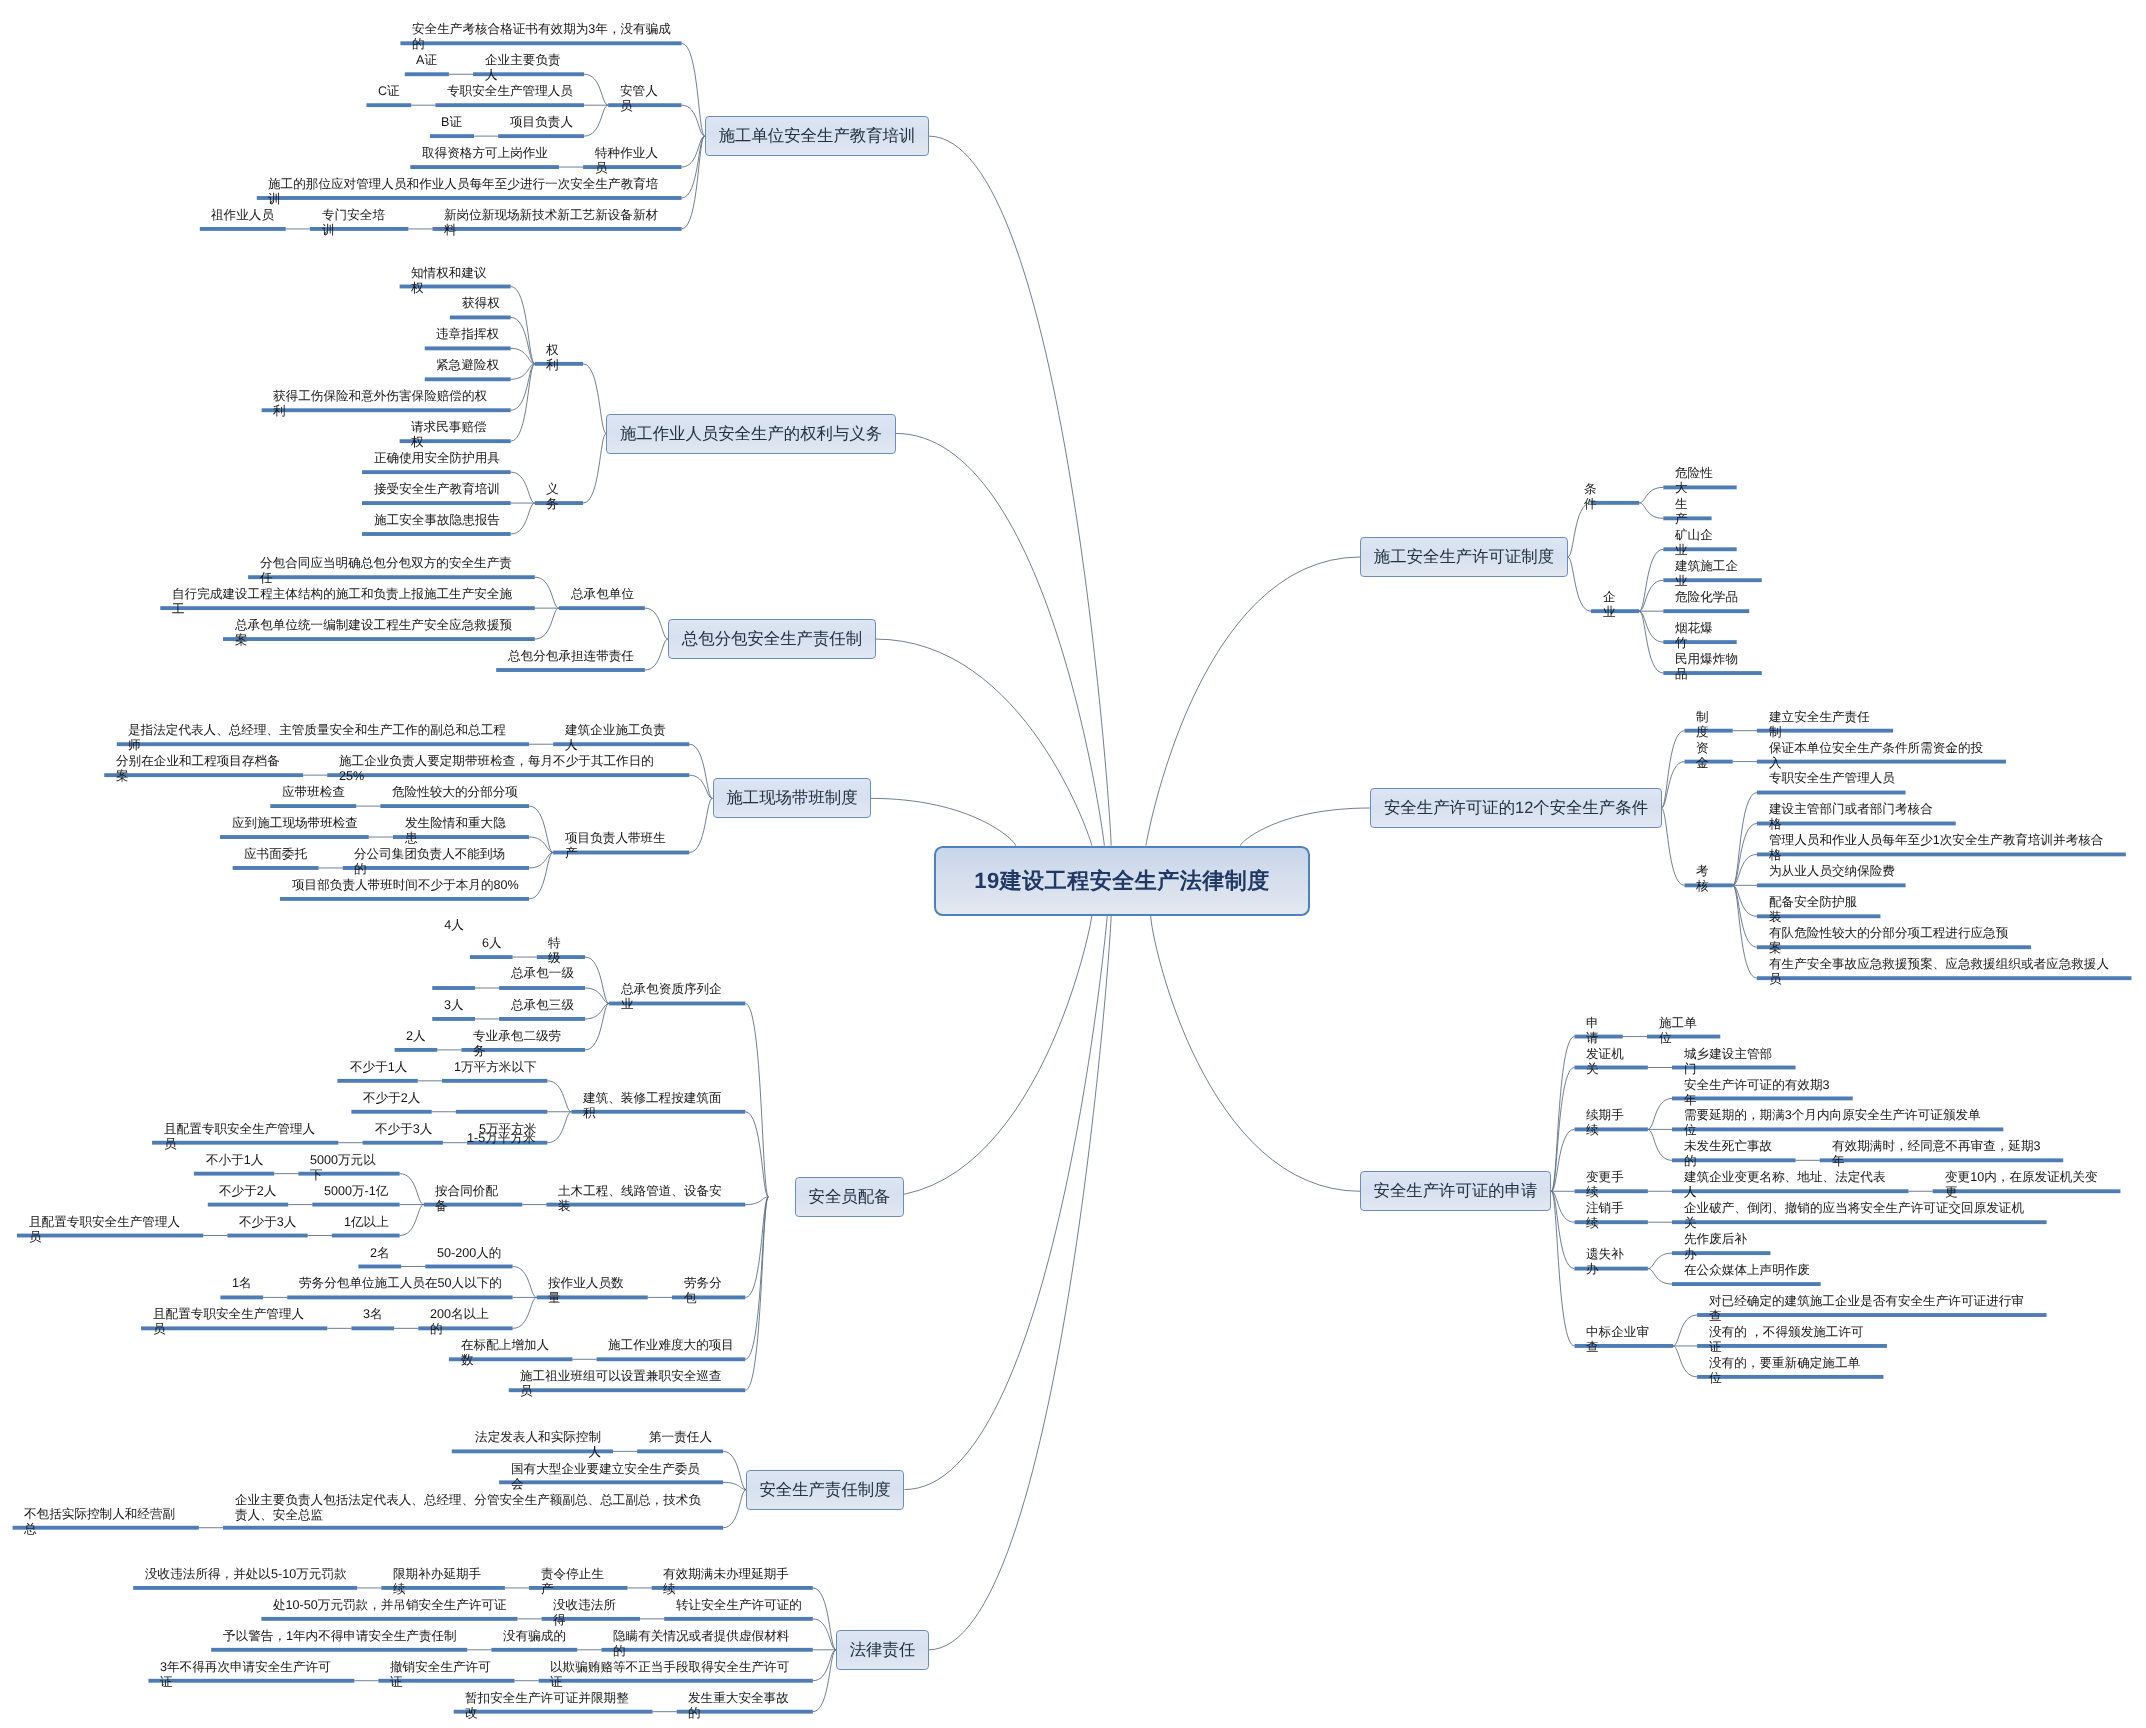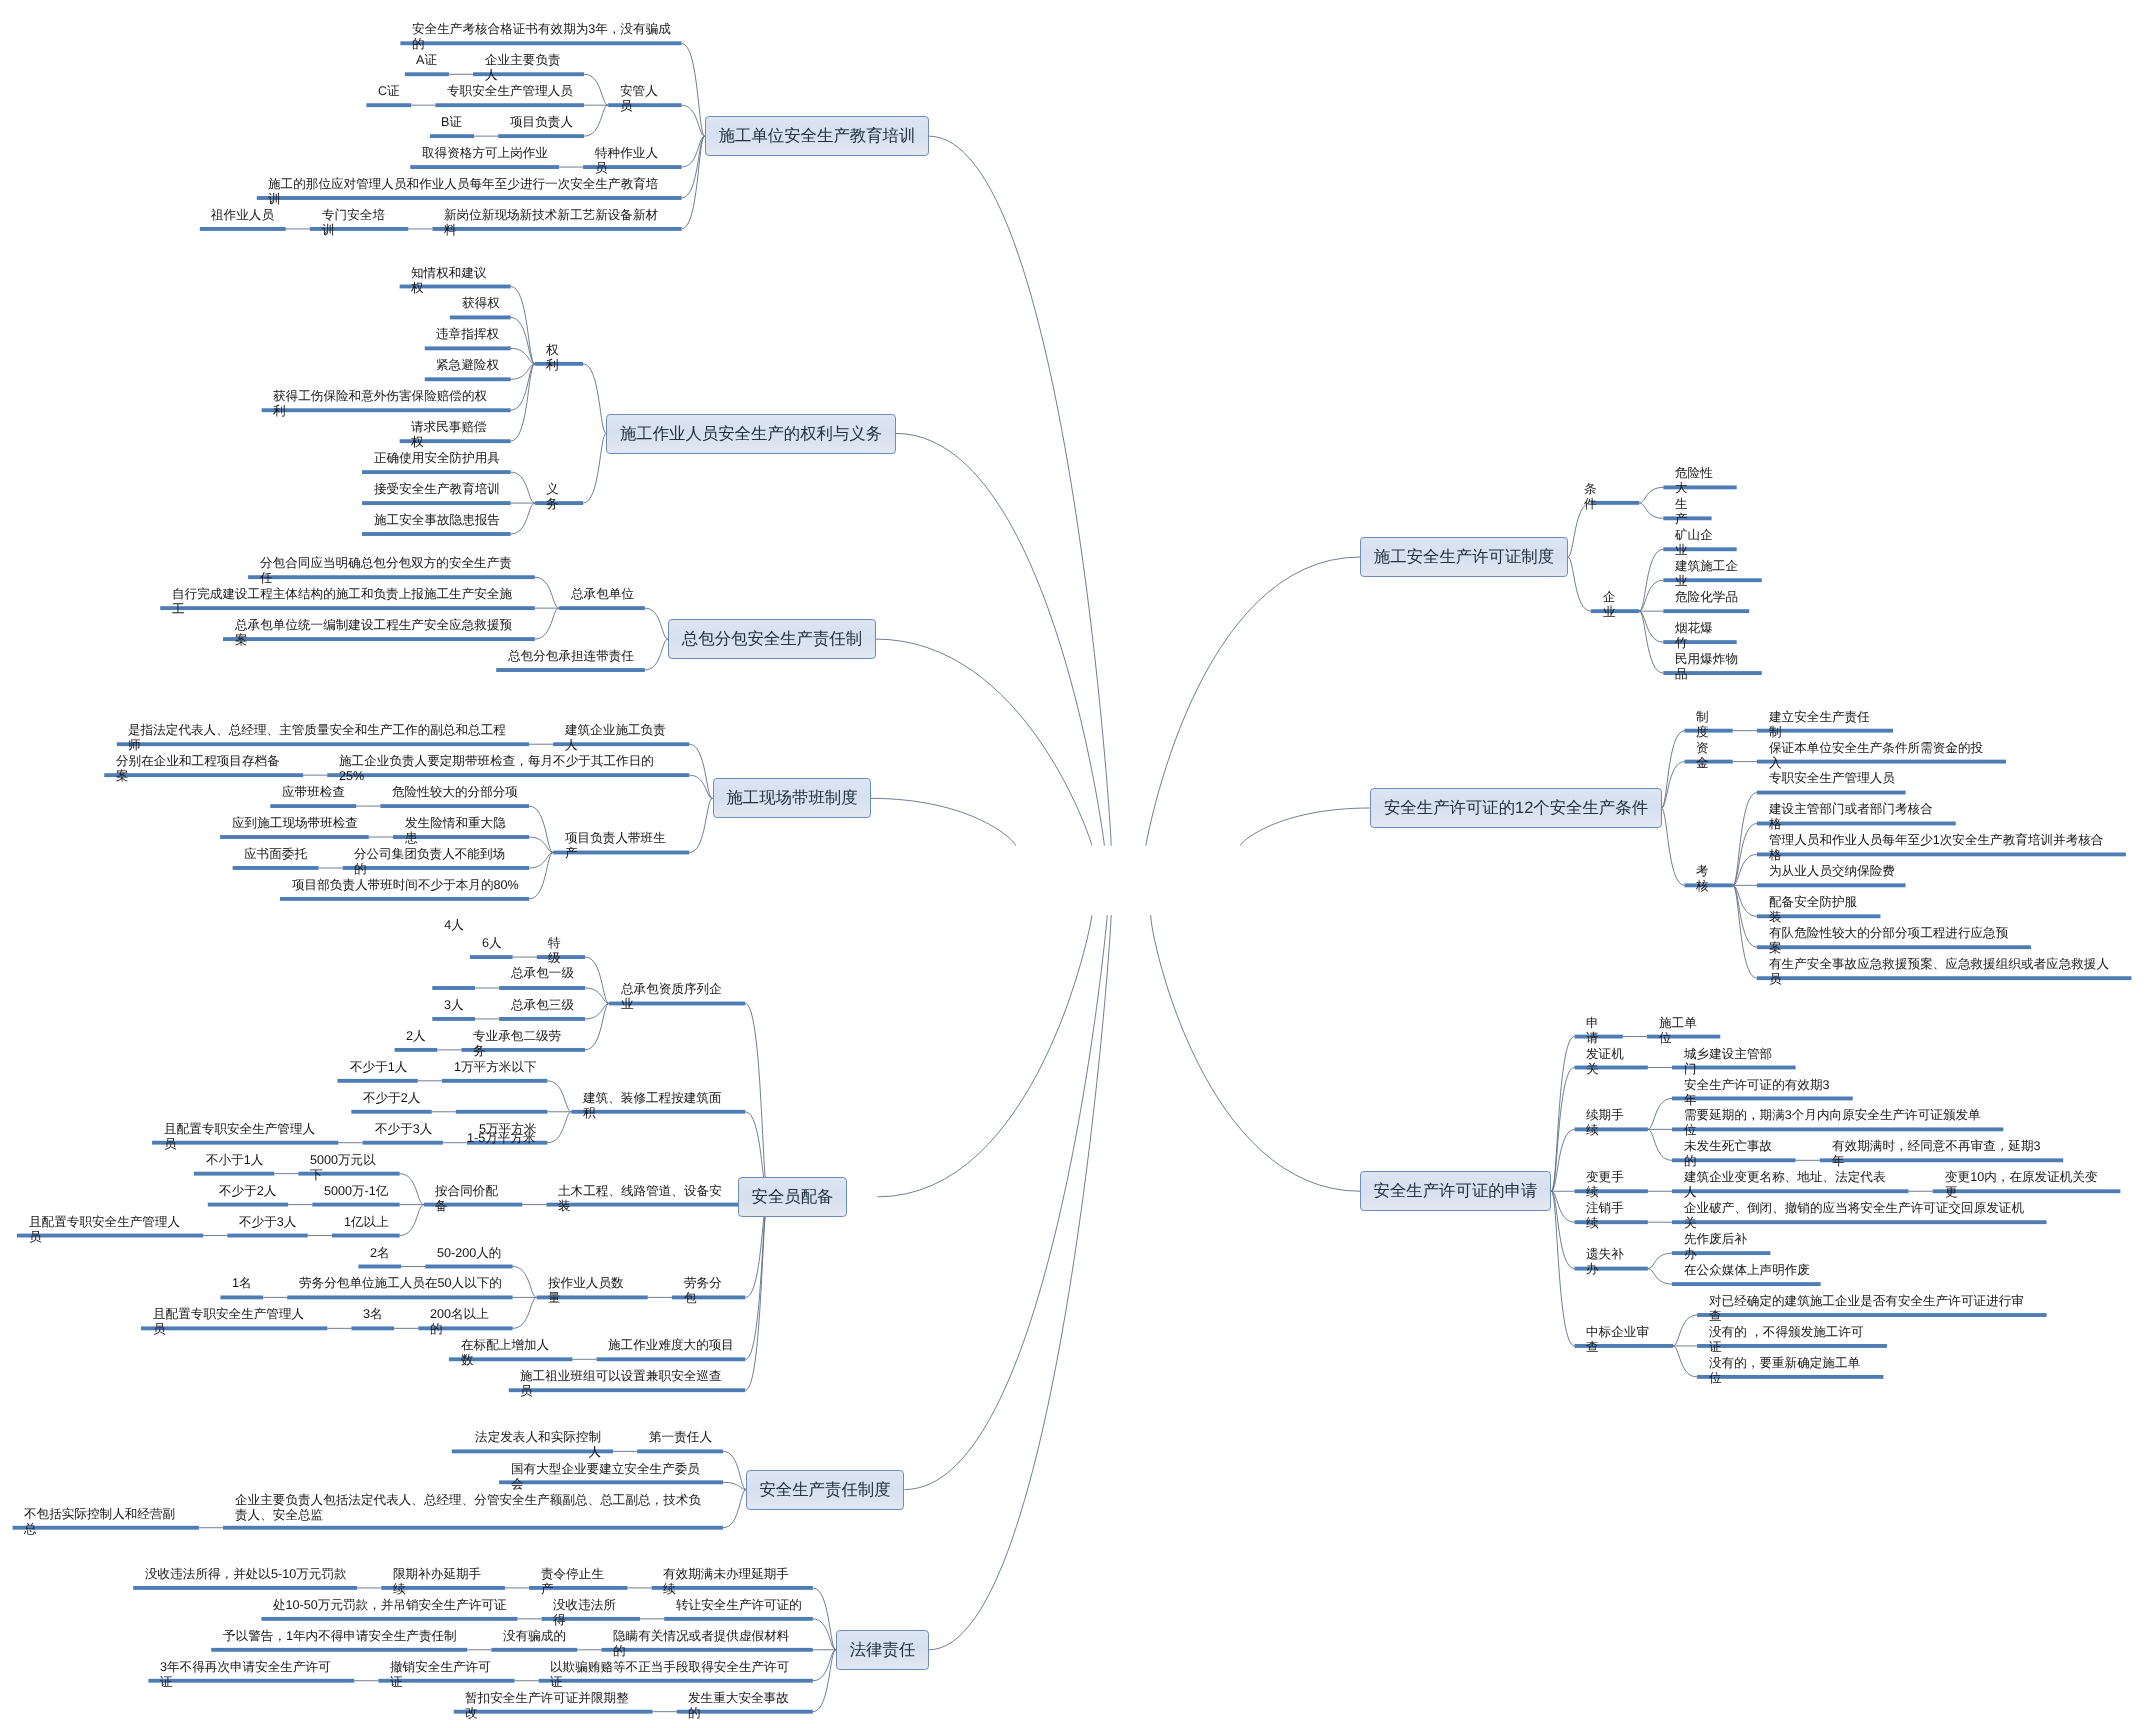--- a/index.html
+++ b/index.html
@@ -397,21 +397,21 @@
     <div class="node" style="left: 437px; top: 1246px; width: 65px;">50-200人的</div>
     <div class="node" style="left: 370px; top: 1246px; width: 20px;">2名</div>
     <div class="node" style="left: 299px; top: 1276px; width: 203px;">劳务分包单位施工人员在50人以下的</div>
     <div class="node" style="left: 232px; top: 1276px; width: 20px;">1名</div>
     <div class="node" style="left: 430px; top: 1307px; width: 71px;">200名以上的</div>
     <div class="node" style="left: 363px; top: 1307px; width: 20px;">3名</div>
     <div class="node" style="left: 153px; top: 1307px; width: 163px;">且配置专职安全生产管理人员</div>
     <div class="node" style="left: 608px; top: 1338px; width: 126px;">施工作业难度大的项目</div>
     <div class="node" style="left: 461px; top: 1338px; width: 100px;">在标配上增加人数</div>
     <div class="node" style="left: 520px; top: 1369px; width: 213px;">施工祖业班组可以设置兼职安全巡查员</div>
-    <div class="l1-node" style="left: 738px; top: 1177px; width: 109px; height: 40px;">安全员配备</div>
+    <div class="l1-node" style="left: 795px; top: 1177px; width: 109px; height: 40px;">安全员配备</div>
     <div class="node" style="left: 649px; top: 1430px; width: 63px;">第一责任人</div>
     <div class="node" style="left: 463px; top: 1430px; width: 138px; text-align: right;">法定发表人和实际控制人</div>
     <div class="node" style="left: 511px; top: 1462px; width: 201px;">国有大型企业要建立安全生产委员会</div>
     <div class="node" style="left: 235px; top: 1493px; width: 477px;">企业主要负责人包括法定代表人、总经理、分管安全生产额副总、总工副总，技术负责人、安全总监</div>
     <div class="node" style="left: 24px; top: 1507px; width: 163px;">不包括实际控制人和经营副总</div>
     <div class="l1-node" style="left: 746px; top: 1470px; width: 158px; height: 40px;">安全生产责任制度</div>
     <div class="node" style="left: 663px; top: 1567px; width: 138px;">有效期满未办理延期手续</div>
     <div class="node" style="left: 541px; top: 1567px; width: 75px;">责令停止生产</div>
     <div class="node" style="left: 393px; top: 1567px; width: 100px;">限期补办延期手续</div>
     <div class="node" style="left: 145px; top: 1567px; width: 202px;">没收违法所得，并处以5-10万元罚款</div>
@@ -465,14 +465,15 @@
     <div class="node" style="left: 1586px; top: 1201px; width: 50px;">注销手续</div>
     <div class="node" style="left: 1684px; top: 1201px; width: 351px;">企业破产、倒闭、撤销的应当将安全生产许可证交回原发证机关</div>
     <div class="node" style="left: 1586px; top: 1247px; width: 50px;">遗失补办</div>
     <div class="node" style="left: 1684px; top: 1232px; width: 75px;">先作废后补办</div>
     <div class="node" style="left: 1684px; top: 1263px; width: 126px;">在公众媒体上声明作废</div>
     <div class="node" style="left: 1586px; top: 1325px; width: 75px;">中标企业审查</div>
     <div class="node" style="left: 1709px; top: 1294px; width: 326px;">对已经确定的建筑施工企业是否有安全生产许可证进行审查</div>
     <div class="node" style="left: 1709px; top: 1325px; width: 167px;">没有的 ，不得颁发施工许可证</div>
     <div class="node" style="left: 1709px; top: 1356px; width: 163px;">没有的，要重新确定施工单位</div>
     <div class="l1-node" style="left: 1360px; top: 1171px; width: 191px; height: 40px;">安全生产许可证的申请</div>
+    <div class="root-node" style="left: 934px; top: 846px; width: 376px; height: 70px;">19建设工程安全生产法律制度</div>
   </div>
 
 
 </body></html>

